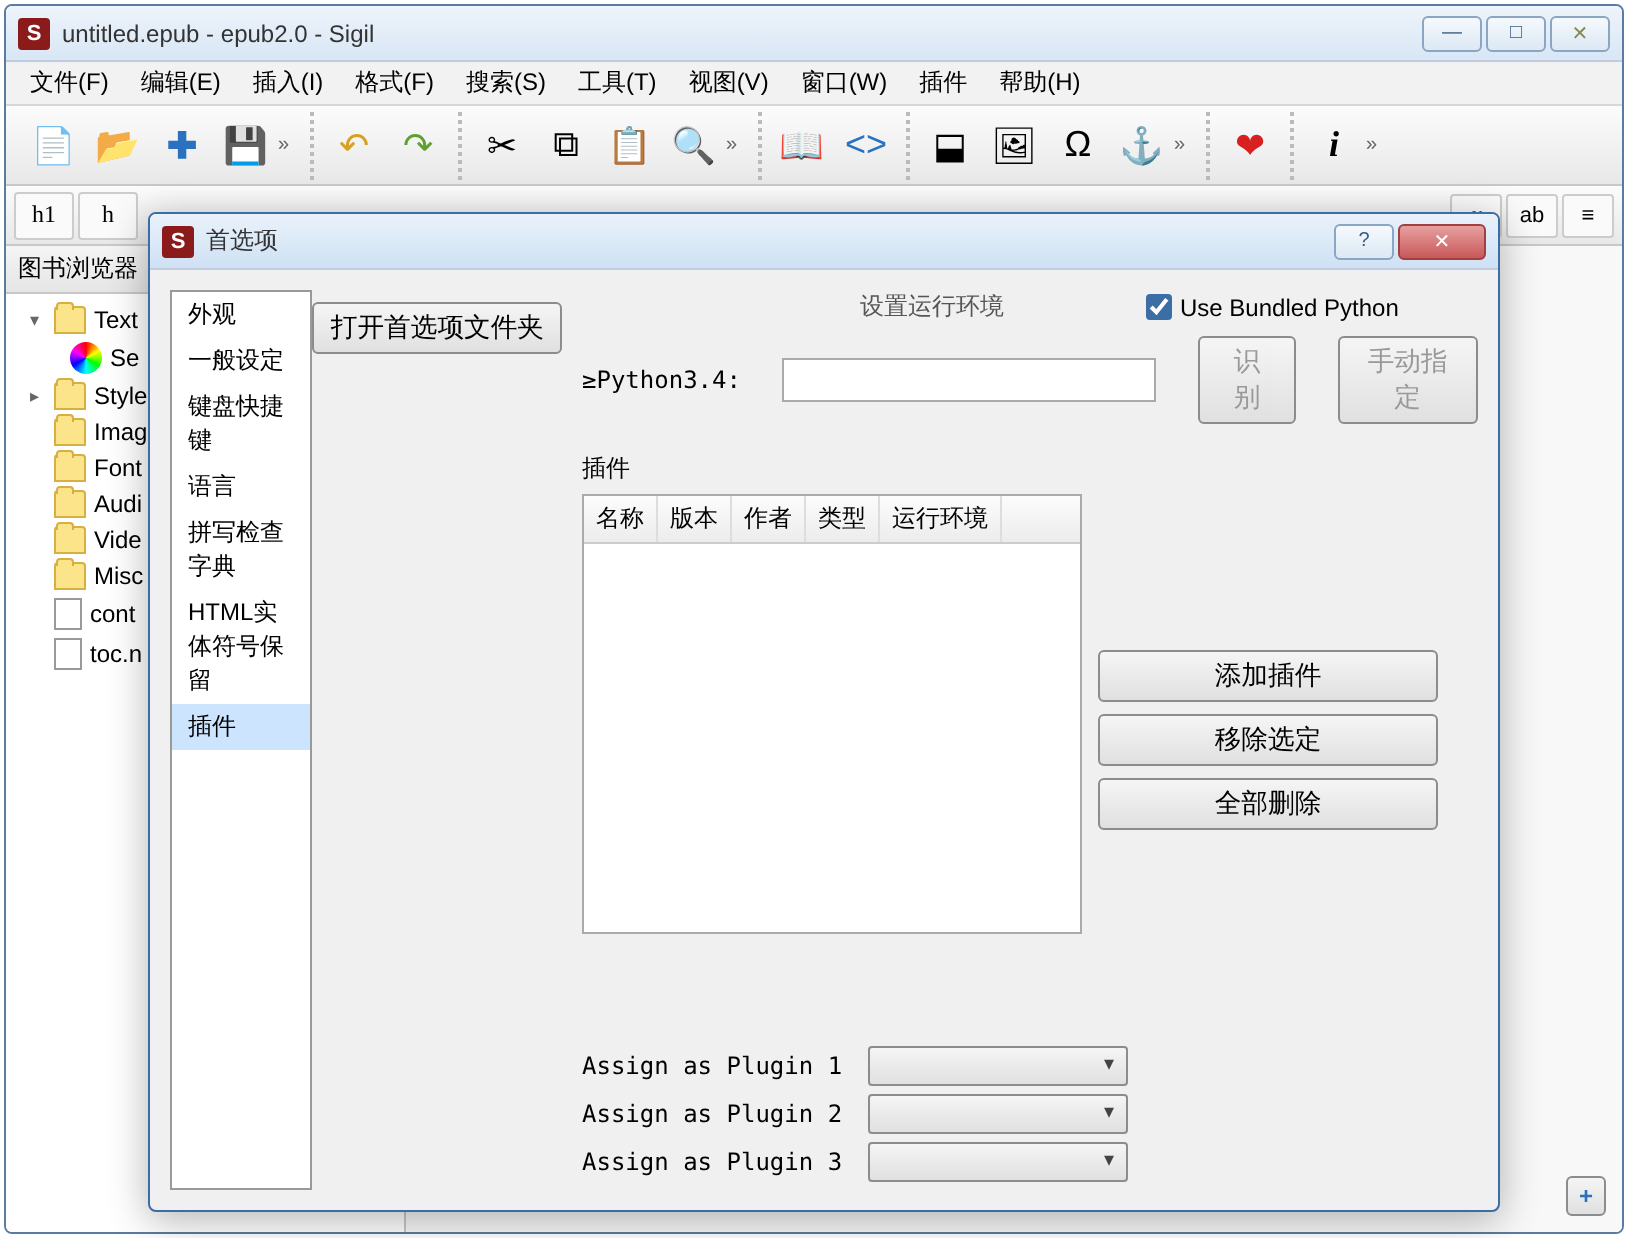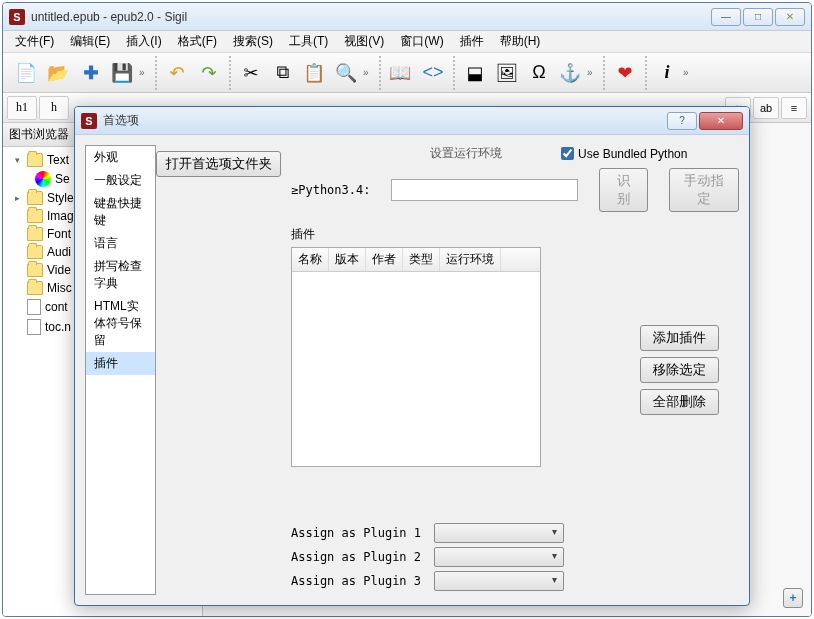--- a/index.html
+++ b/index.html
@@ -51,34 +51,34 @@
 .dlg-body { flex: 1; display: flex; padding: 10px; gap: 10px; }
 .prefs-list { width: 196px; display:flex; flex-direction:row;}
 .prefs-list .list { flex:1; background: #fff; border: 1px solid #999; overflow: auto; }
 .prefs-list .item { padding: 3px 8px; cursor: pointer; }
 .prefs-list .item.sel { background: #cde4ff; }
 .open-folder-btn { margin-top: 6px; padding: 3px 8px; border: 1px solid #8c8c8c; background: linear-gradient(#f5f5f5,#e0e0e0); border-radius: 3px; cursor: pointer; align-self:flex-start;}
 
 .prefs-panel { flex: 1; display: flex; flex-direction: column; }
 .env-row { display: flex; align-items: center; margin-bottom: 6px; }
 .env-label { flex:0 0 150px; text-align:center; color: #555; }
-.check { margin-left: 20px; display:flex; align-items:center; gap:4px;}
+.check { margin-left: 32px; display:flex; align-items:center; gap:4px;}
 .check input { accent-color:#3a6ea5;}
 .py-row { display:flex; align-items:center; gap:21px; margin-bottom:10px;}
 .py-row .lbl { width:80px; font-family: monospace; }
 .txt { flex:1; height:22px; border:1px solid #aaa; background:#fff; padding:0 4px;}
 .btn { padding: 3px 12px; border:1px solid #8c8c8c; background:linear-gradient(#f5f5f5,#e0e0e0); border-radius:3px; cursor:pointer;}
 .btn.disabled{color:#999;}
 
 .group-title { margin: 4px 0; }
 .table-wrap { border:1px solid #aaa; background:#fff; height:220px; }
 .table-hdr { display:flex; background:linear-gradient(#fcfcfc,#ececec); border-bottom:1px solid #ccc;}
 .th { padding:3px 6px; border-right:1px solid #ddd; font-size:12px;}
 
-.side-btns { position:absolute; right:20px; top:180px; width:170px; display:flex; flex-direction:column; gap:6px;align-items:flex-end;}
+.side-btns { position:absolute; right:20px; top:180px; width:170px; display:flex; flex-direction:column; gap:6px;}
 .side-btns .btn { text-align:center;}
 
 .assigns { margin-top:auto; }
 .assign-row { display:flex; align-items:center; gap:8px; margin:4px 0;}
 .assign-row .albl { width:135px; font-family: monospace; }
 .combo { flex:0 0 130px; height:20px; border:1px solid #8c8c8c; background:linear-gradient(#f5f5f5,#e0e0e0); border-radius:2px; position:relative;}
 .combo::after{content:'▾'; position:absolute; right:6px; top:2px; font-size:10px; color:#444;}
 
 .dlg-footer { padding: 8px 12px; display:flex; justify-content:flex-end;}
 .ok-btn { width:72px; padding:3px 0; border:2px solid #2a72c0; background:linear-gradient(#f5f5f5,#e0e0e0); border-radius:3px; cursor:pointer; text-align:center;}

